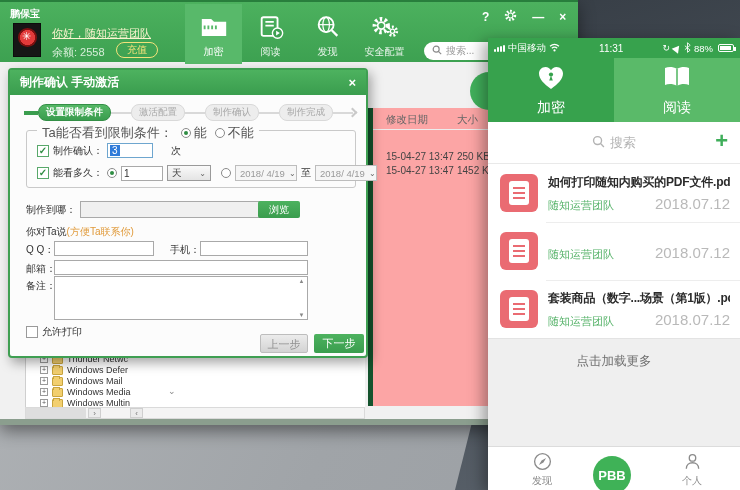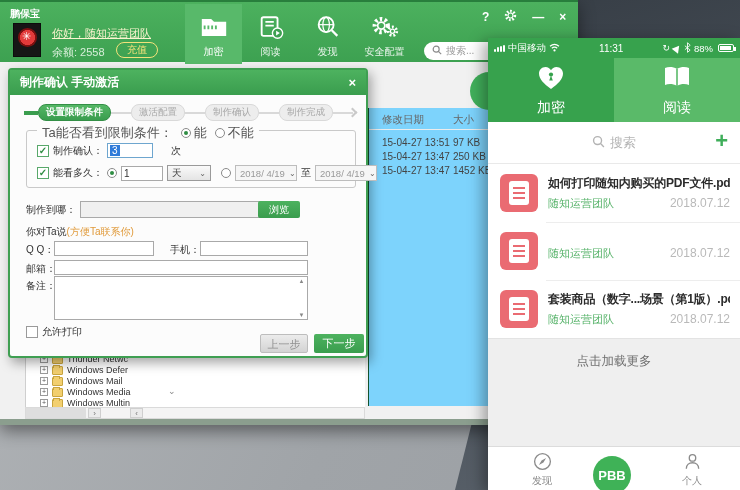--- a/index.html
+++ b/index.html
@@ -29,22 +29,22 @@
   .dt-nav { position:absolute; left:185px; top:2px; height:60px; display:flex; }
   .dt-tab { width:57px; display:flex; flex-direction:column; align-items:center; justify-content:flex-end;
             padding-bottom:5px; gap:3px; color:rgba(255,255,255,.88); font-size:10px; }
   .dt-tab.active { background:#58b96a; color:#fff; }
   .dt-search { position:absolute; left:424px; top:40px; width:148px; height:18px; background:#fff;
                border-radius:9px; display:flex; align-items:center; gap:4px; padding:0 8px;
                font-size:10px; color:#9a9a9a; }
   .dt-body { position:absolute; left:0; top:62px; right:0; bottom:6px; background:#f1f1f1; }
   .fab { position:absolute; left:470px; top:72px; width:38px; height:38px; border-radius:50%;
          background:#41b05b; z-index:5; }
-  .file-panel { position:absolute; left:368px; top:108px; width:210px; height:298px; background:#7dd3fc;
-                border-left:1px solid #14532d; }
+  .file-panel { position:absolute; left:368px; top:108px; width:210px; height:298px; background:#fca5a5;
+                border-left:5px solid #14532d; }
   .fp-head { position:absolute; top:0; left:0; right:0; height:22px; border-bottom:1px solid #ececec;
              font-size:10.5px; color:#666; }
   .fp-c1 { position:absolute; left:13px; top:5px; } .fp-c2 { position:absolute; left:84px; top:5px; }
   .fp-row { position:absolute; left:0; right:0; height:14px; font-size:10px; color:#444; }
   .fp-row .d { position:absolute; left:13px; } .fp-row .s { position:absolute; left:84px; }
 
   
   .tree { position:absolute; left:25px; top:340px; width:340px; height:67px; background:#fff;
           border-left:1px solid #cfcfcf; overflow:hidden; }
   .tree-row { position:absolute; left:14px; display:flex; align-items:center; gap:4px; height:10px; }
@@ -132,21 +132,21 @@
   .p-search-inner { display:flex; align-items:center; gap:5px; color:#b3b3b3; font-size:13px; }
   .p-add { position:absolute; right:12px; top:6px; color:#3fae5a; font-size:22px; font-weight:bold; }
   .p-item { height:58px; display:flex; align-items:center; padding:0 10px 0 12px; position:relative; background:#fff; }
   .p-item + .p-item::before { content:""; position:absolute; left:58px; right:0; top:0; height:1px; background:#ededed; }
   .p-doc { width:38px; height:38px; border-radius:6px; background:#ea6b72; display:flex; align-items:center;
            justify-content:center; margin-right:10px; flex:none; }
   .p-meta { flex:1; min-width:0; }
   .p-title { font-size:12px; font-weight:bold; color:#2b2b2b; white-space:nowrap; overflow:hidden; letter-spacing:-0.2px; }
   .p-sub { display:flex; justify-content:space-between; margin-top:4px; align-items:baseline; }
   .p-owner { font-size:11px; color:#55b268; }
-  .p-date { font-size:12px; color:#b9b9b9; }
+  .p-date { font-size:15px; color:#b9b9b9; }
   .p-loadzone { height:108px; background:#efefef; text-align:center; padding-top:14px;
                 color:#707070; font-size:12.5px; border-top:1px solid #e3e3e3; }
   .p-nav { position:absolute; left:0; bottom:0; width:100%; height:44px; background:#fff;
            border-top:1px solid #dcdcdc; display:flex; align-items:center; justify-content:space-between;
            padding:2px 38px 0 44px; }
   .p-nav-item { display:flex; flex-direction:column; align-items:center; gap:1px; color:#8b8b8b; font-size:10px; }
   .p-pbb { position:absolute; left:105px; top:9px; width:38px; height:38px; border-radius:50%;
            background:#3fb257; color:#fff; font-size:13px; font-weight:bold; display:flex;
            align-items:center; justify-content:center; }
 </style>
@@ -156,24 +156,20 @@
 <div id="stage">
   <div class="wall-dark"></div>
 
   <div class="dtw">
     <div class="dt-body"></div>
 
     <div class="file-panel">
       <div class="fp-head">
         <span class="fp-c1">修改日期</span>
         <span class="fp-c2">大小</span>
-      </div>
-      <div class="fp-row" style="top:29px">
-        <span class="d">15-04-27 13:51</span>
-        <span class="s">97 KB</span>
       </div>
       <div class="fp-row" style="top:43px">
         <span class="d">15-04-27 13:47</span>
         <span class="s">250 KB</span>
       </div>
       <div class="fp-row" style="top:57px">
         <span class="d">15-04-27 13:47</span>
         <span class="s">1452 KB</span>
       </div>
     </div>

